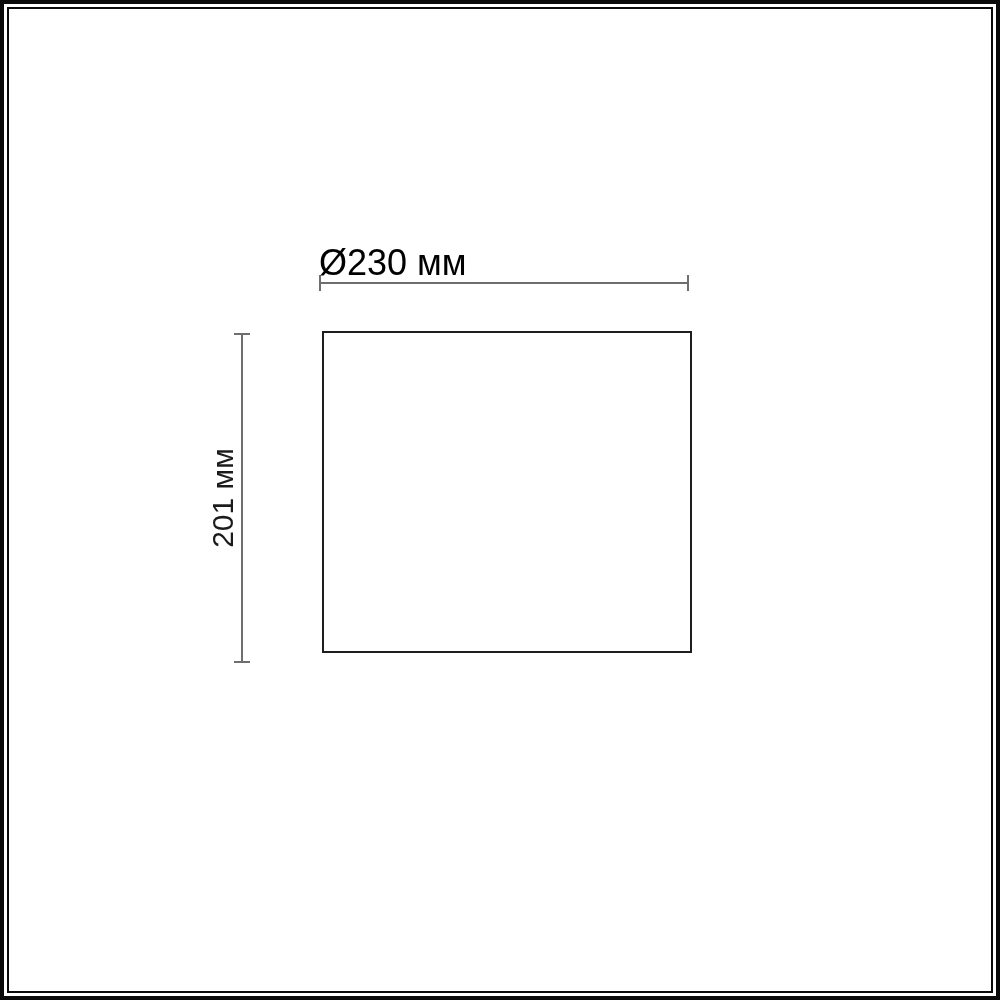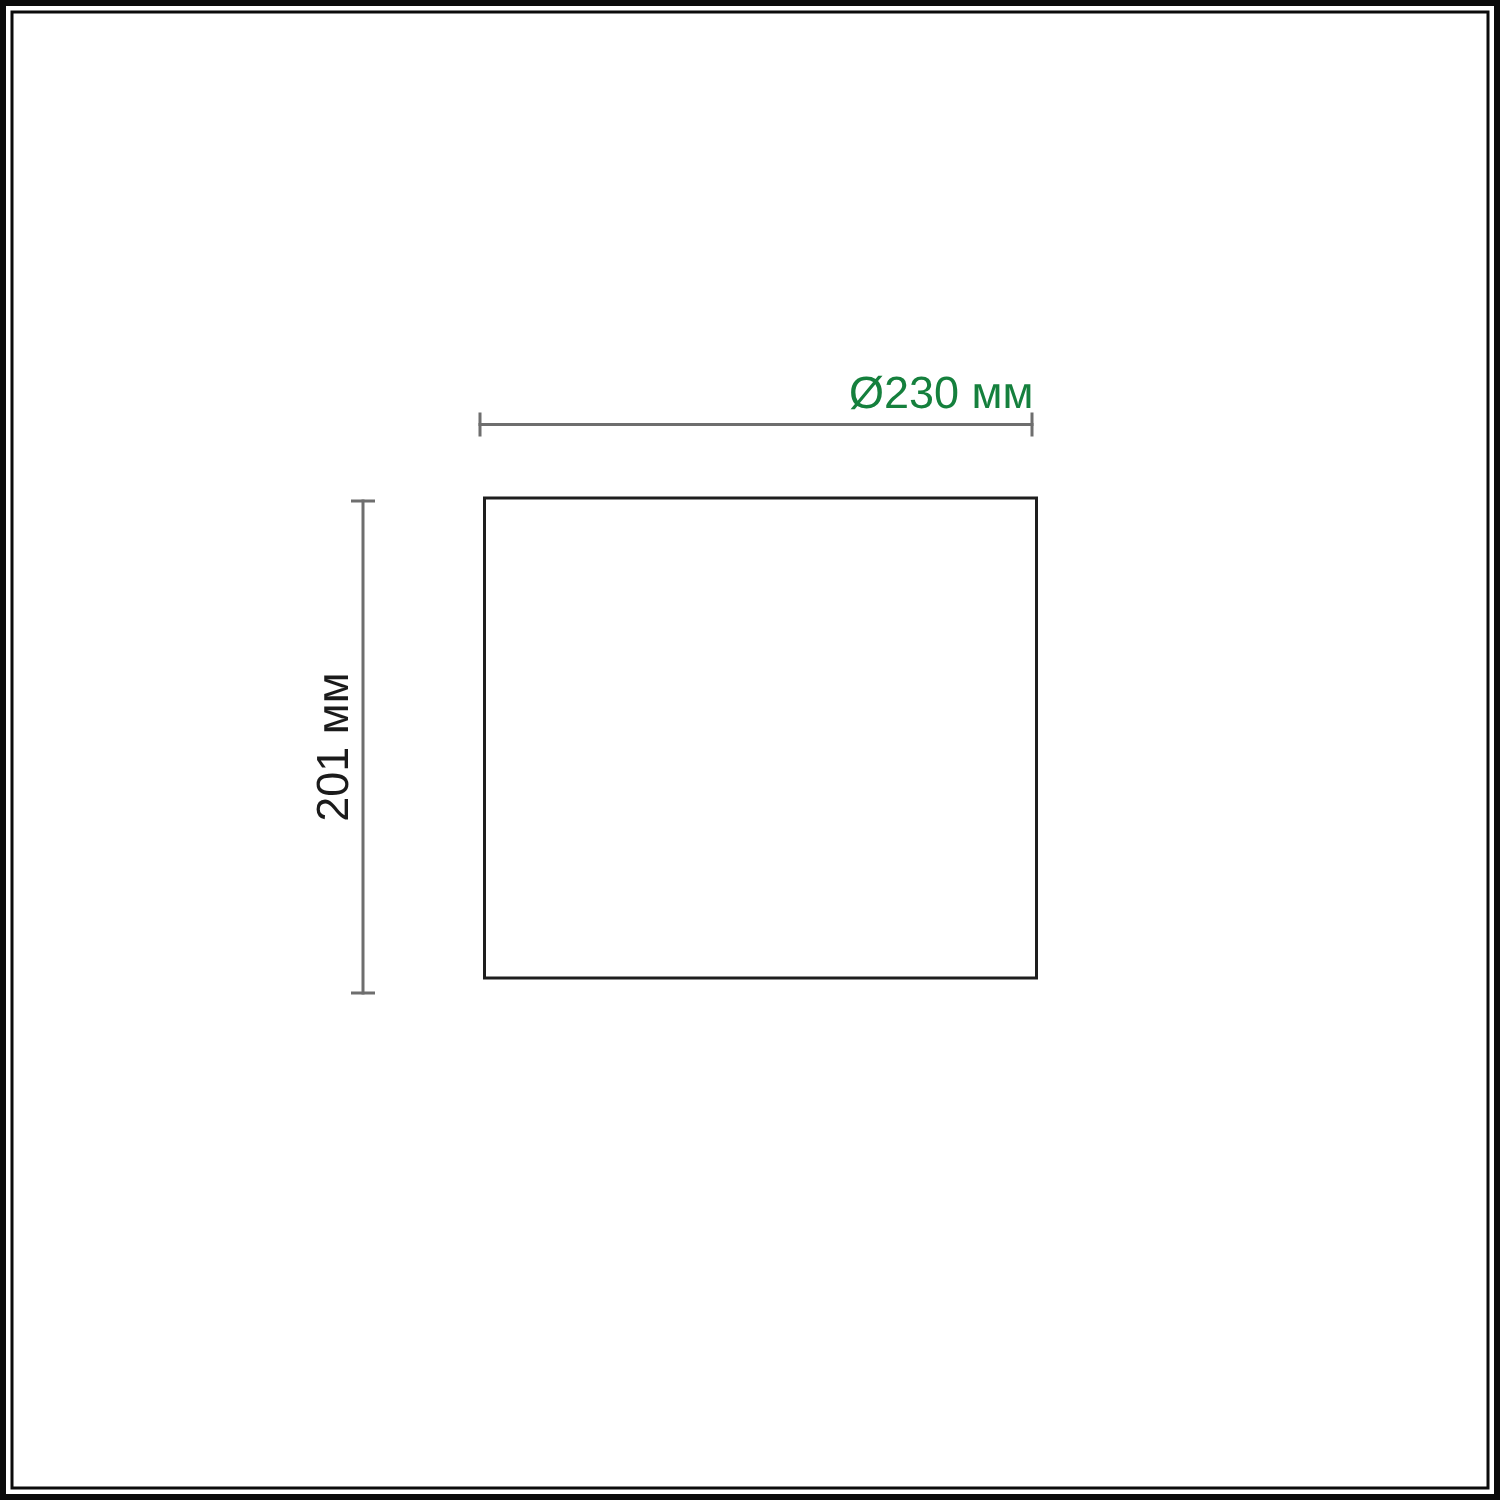--- a/index.html
+++ b/index.html
@@ -51,24 +51,24 @@
     height: 16px;
     background: #6e6e6e;
   }
   .dim-h-tick.left  { left: 315px; }
   .dim-h-tick.right { left: 683px; }
   .dim-h-label {
     position: absolute;
     left: 315px;
     top: 243px;
     width: 370px;
-    text-align: right;
-    font-size: 30px;
+    text-align: left;
+    font-size: 36px;
     line-height: 32px;
-    color: #15803d;
+    color: #000000;
     white-space: nowrap;
   }
   
   .dim-v-line {
     position: absolute;
     left: 237px;
     top: 329px;
     width: 2px;
     height: 330px;
     background: #6e6e6e;

